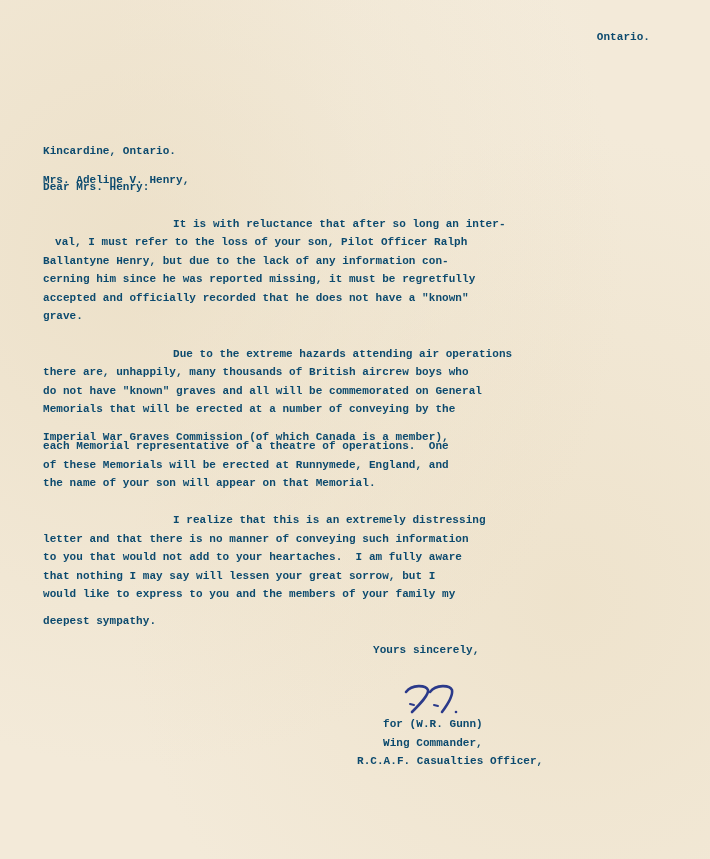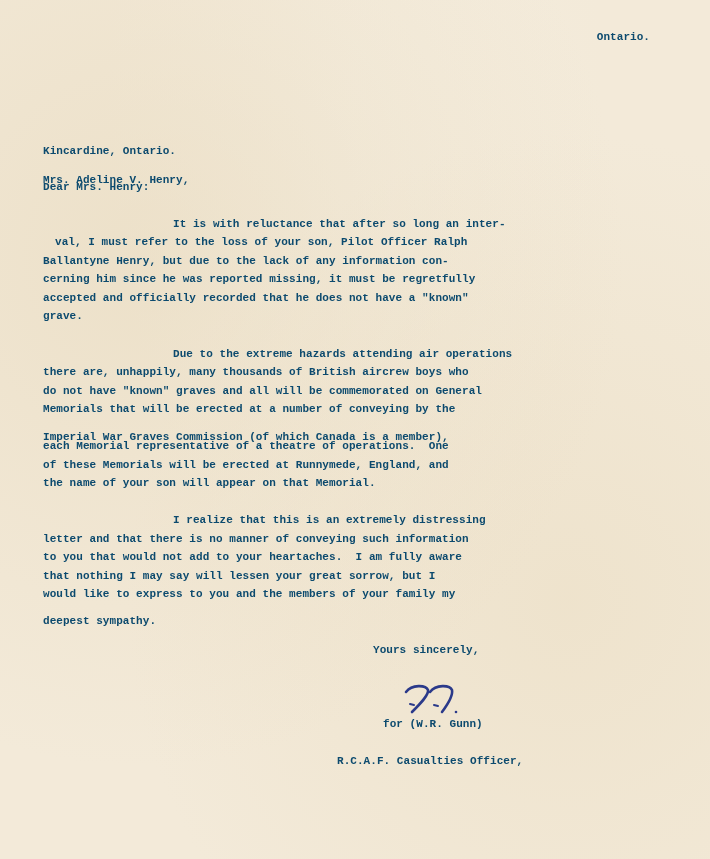--- a/index.html
+++ b/index.html
@@ -74,15 +74,16 @@
 
   <svg class="sig" viewBox="0 0 62 36">
     <path d="M4 10 C10 2, 24 3, 26 8 C27 13, 18 22, 10 30" fill="none" stroke="#2b3a8a" stroke-width="2.6" stroke-linecap="round"></path>
     <path d="M28 10 C34 2, 48 3, 50 8 C51 13, 46 22, 40 30" fill="none" stroke="#2b3a8a" stroke-width="2.6" stroke-linecap="round"></path>
     <path d="M8 22 L12 23" stroke="#2b3a8a" stroke-width="2" stroke-linecap="round"></path>
     <path d="M32 23 L36 24" stroke="#2b3a8a" stroke-width="2" stroke-linecap="round"></path>
     <circle cx="54" cy="30" r="1.3" fill="#2b3a8a"></circle>
   </svg>
 
   <div class="line" style="left:383px; top:715px;">for (W.R. Gunn)</div>
-  <div class="line" style="left:337px; top:752px;">R.C.A.F. Casualties Officer,</div>
+  <div class="line" style="left:383px; top:734px;">Wing Commander,</div>
+  <div class="line" style="left:357px; top:752px;">R.C.A.F. Casualties Officer,</div>
 
 </div>
 
 </body></html>

